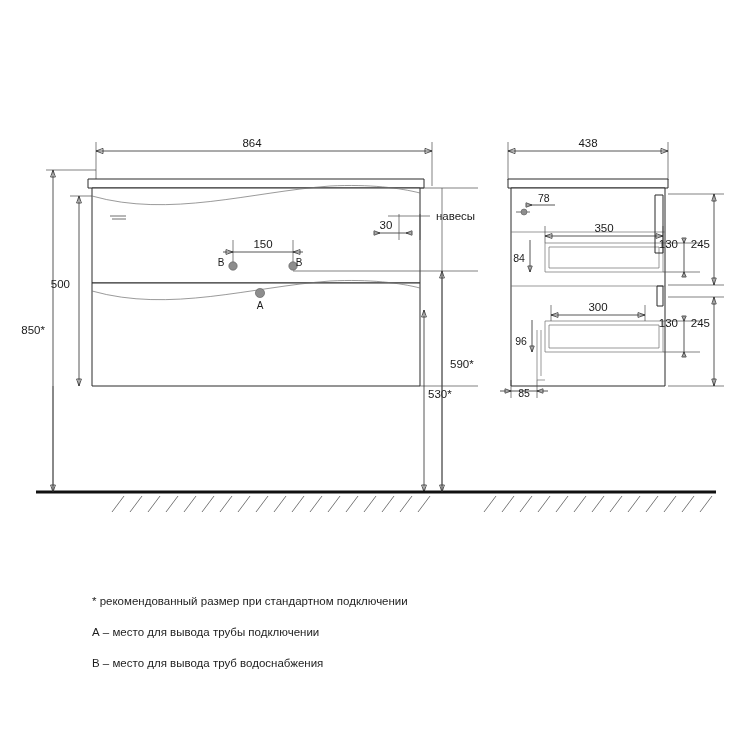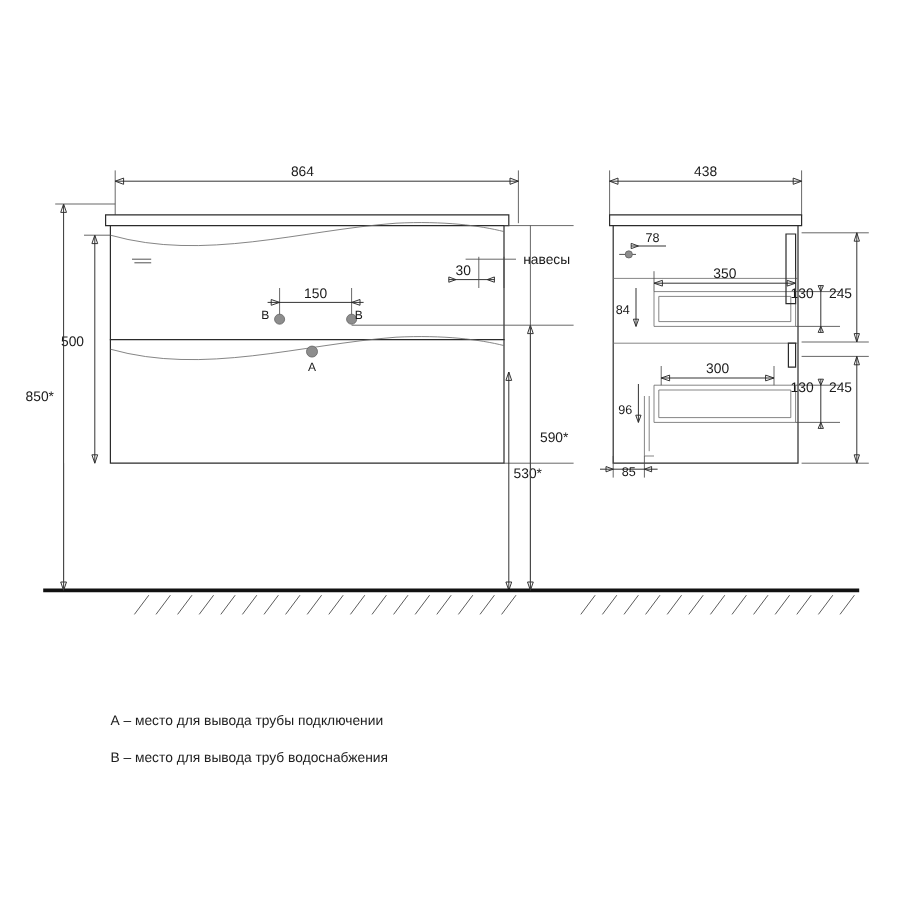--- a/index.html
+++ b/index.html
@@ -312,15 +312,16 @@
     </g>
 
     <line class="ln-ext" x1="442" y1="188" x2="442" y2="492"></line>
     <line class="ln-ext" x1="53" y1="386" x2="53" y2="492"></line>
   </g>
 
 </svg>
 </div>
 
 <div class="notes">
+  <div class="note">* рекомендованный размер при стандартном подключении</div>
   <div class="note">А – место для вывода трубы подключении</div>
   <div class="note">В – место для вывода труб водоснабжения</div>
 </div>
 
 </body></html>

